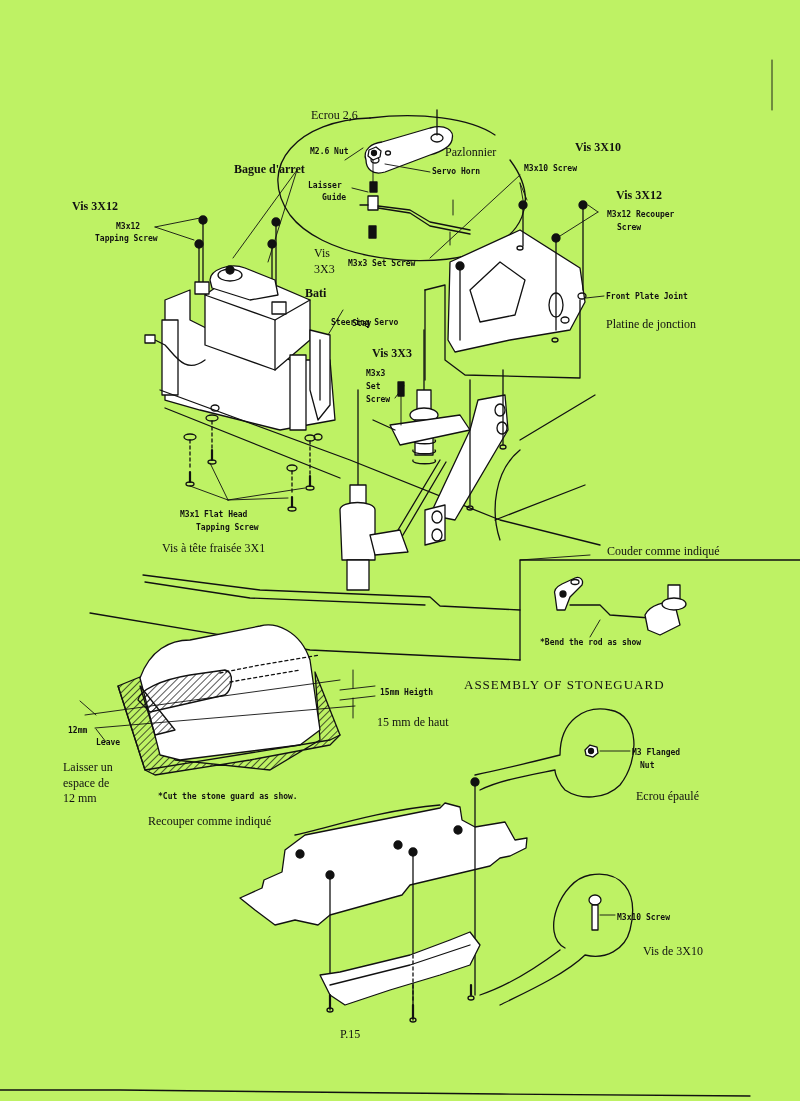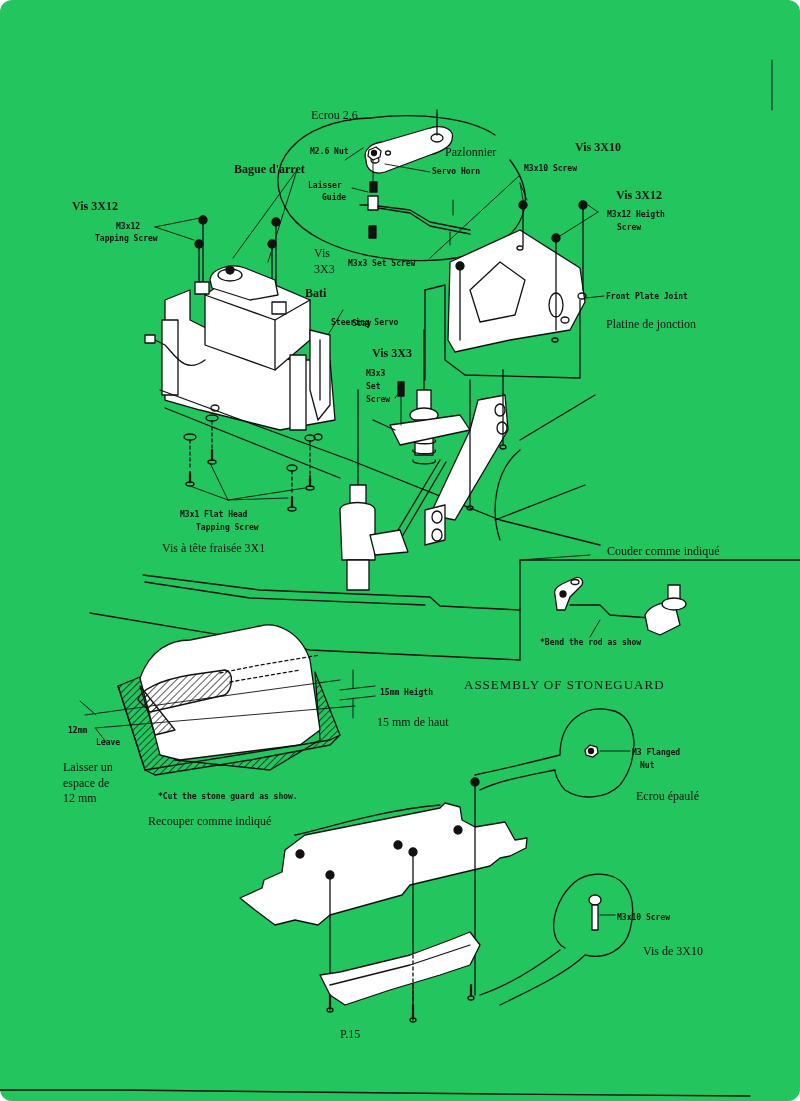--- a/index.html
+++ b/index.html
@@ -1,17 +1,17 @@
 <!DOCTYPE html>
 <html><head>
 <meta charset="utf-8">
 <style>
   html, body { margin: 0; padding: 0; background: #ffffff; }
   body { width: 800px; height: 1101px; position: relative; overflow: hidden; }
-  #page { position: absolute; left: 0; top: 0; width: 800px; height: 1101px; background: #22c55e; border-radius: 12px; }
+  #page { position: absolute; left: 0; top: 0; width: 800px; height: 1101px; background: #bef264; }
   svg.art { position: absolute; left: 0; top: 0; width: 800px; height: 1101px; }
   .art path, .art line, .art ellipse, .art rect, .art polygon, .art polyline, .art circle {
     stroke: #111; stroke-width: 1.3; fill: none; stroke-linejoin: round; stroke-linecap: round;
   }
   .art .thin { stroke-width: 0.9; }
   .art .thick { stroke-width: 2.2; }
   .art .fillw { fill: #fff; }
   .art .fillk { fill: #111; }
   .art .dash { stroke-dasharray: 3 3; }
   .art .hatch { fill: url(#hatch); }
@@ -301,21 +301,21 @@
 <span class="lbl en" style="left:116px;top:221px;">M3x12</span>
 <span class="lbl en" style="left:95px;top:233px;">Tapping Screw</span>
 
 <span class="lbl fr" style="left:305px;top:286px;font-weight:bold;">Bati</span>
 <span class="lbl en" style="left:331px;top:306px;margin-top:11px;">Steering Servo</span>
 <span class="lbl en" style="left:352px;top:318px;">Stay</span>
 
 <span class="lbl fr" style="left:575px;top:140px;font-weight:bold;">Vis 3X10</span>
 <span class="lbl en" style="left:524px;top:163px;">M3x10 Screw</span>
 <span class="lbl fr" style="left:616px;top:188px;font-weight:bold;">Vis 3X12</span>
-<span class="lbl en" style="left:607px;top:209px;">M3x12 Heigth</span>
+<span class="lbl en" style="left:607px;top:209px;">M3x12 Recouper</span>
 <span class="lbl en" style="left:617px;top:222px;">Screw</span>
 <span class="lbl en" style="left:606px;top:291px;">Front Plate Joint</span>
 <span class="lbl fr" style="left:606px;top:317px;">Platine de jonction</span>
 
 <span class="lbl fr" style="left:372px;top:346px;font-weight:bold;">Vis 3X3</span>
 <span class="lbl en" style="left:366px;top:368px;">M3x3</span>
 <span class="lbl en" style="left:366px;top:381px;">Set</span>
 <span class="lbl en" style="left:366px;top:394px;">Screw</span>
 
 <span class="lbl en" style="left:180px;top:509px;">M3x1  Flat Head</span>

